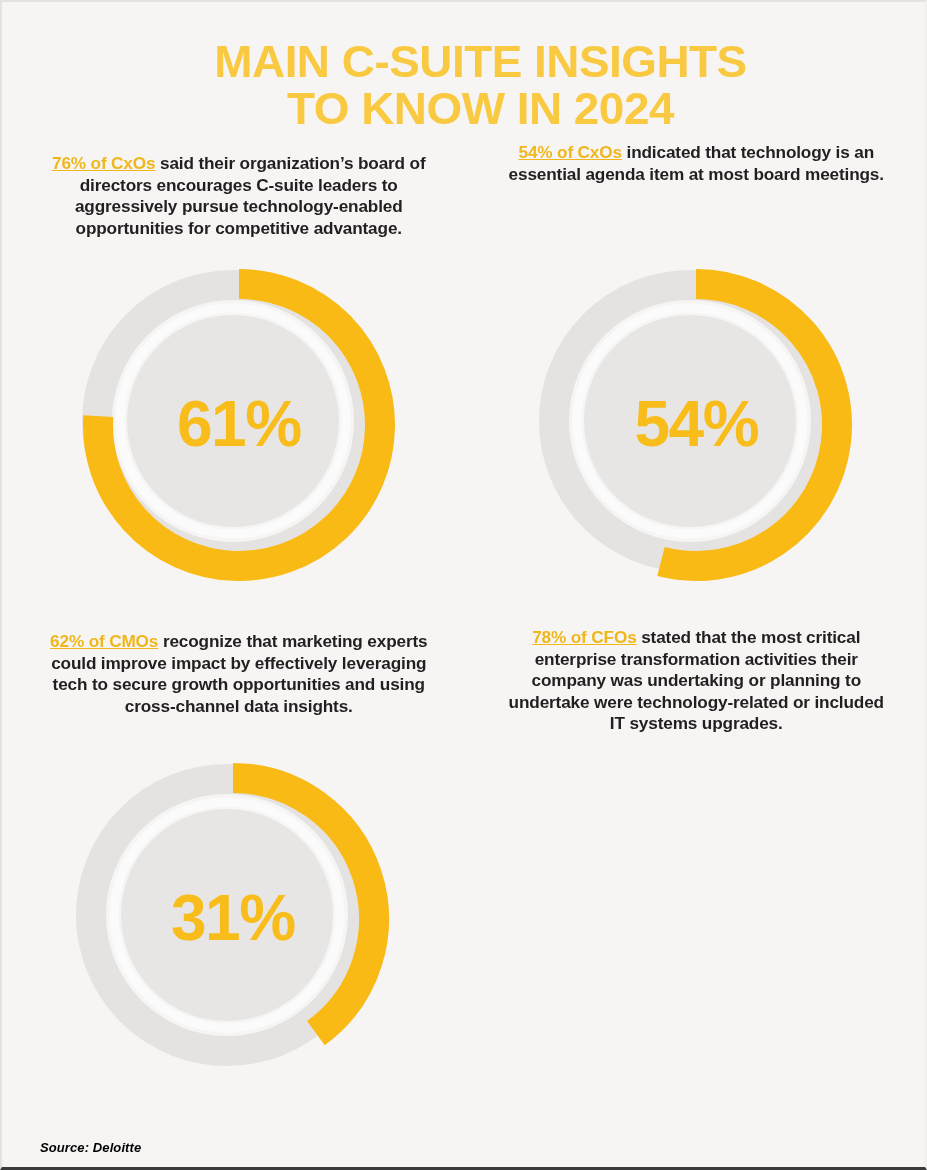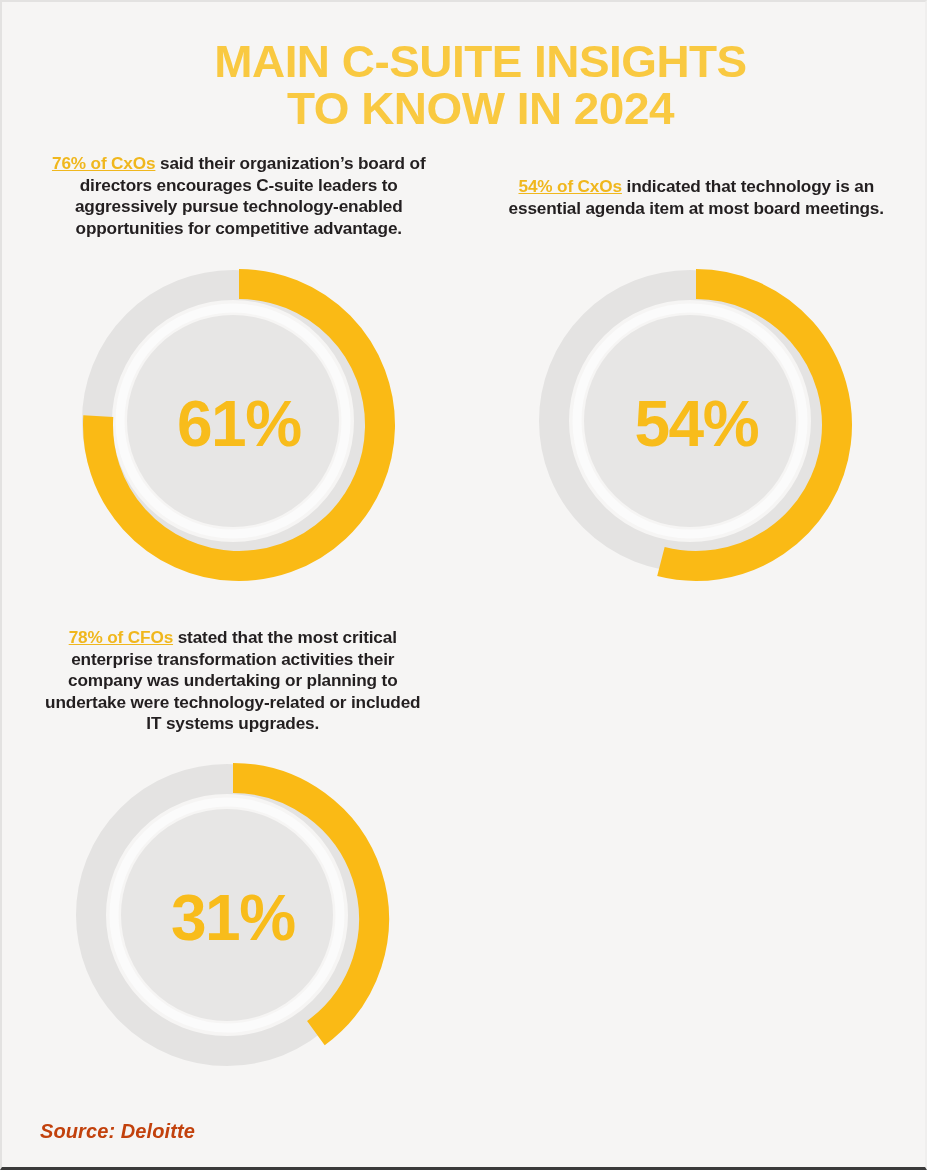--- a/index.html
+++ b/index.html
@@ -77,21 +77,21 @@
     font-weight: 600;
     color: #231f20;
     letter-spacing: -0.15px;
   }
   .caption .hl {
     color: #f0b71d;
     font-weight: bold;
     text-decoration: underline;
   }
   .cap-top-1 { margin-top: 11px; }
-  .cap-top-2 { margin-top: 34px; }
+  .cap-top-2 { }
   .cap-top-3 { margin-top: 4px; }
   .cap-top-4 { margin-top: 0px; }
 
   
   .donut-wrap {
     position: relative;
     width: 340px;
     height: 340px;
   }
   .donut {
@@ -116,26 +116,26 @@
 
   .donut-row-1 { margin-top: 16px; }
   .donut-row-2 { margin-top: 14px; }
 
   .spacer-row { height: 32px; }
 
   
   .source {
     position: absolute;
     left: 38px;
-    bottom: 24px;
+    bottom: 12px;
     font-family: "Liberation Sans", sans-serif;
     font-style: italic;
     font-weight: bold;
-    font-size: 20px;
-    color: #c2410c;
+    font-size: 13px;
+    color: #000000;
     letter-spacing: 0.1px;
   }
 </style>
 </head>
 <body>
 
 <div id="poster">
 
   <div class="title-block">
     <span class="title-line">MAIN C-SUITE INSIGHTS</span>
@@ -182,20 +182,25 @@
               </svg>
             </div>
           <div class="donut-label">54%</div>
         </div>
       </div>
     </div>
 
     <div class="spacer-row"></div>
 
     <div class="row">
+      <div class="cell left">
+        <div class="caption cap-top-3">
+          <span class="hl">62% of CMOs</span><span> recognize that marketing experts could improve impact by effectively leveraging tech to secure growth opportunities and using cross-channel data insights.</span>
+        </div>
+      </div>
       <div class="cell right">
         <div class="caption cap-top-4">
           <span class="hl">78% of CFOs</span><span> stated that the most critical enterprise transformation activities their company was undertaking or planning to undertake were technology-related or included IT systems upgrades.</span>
         </div>
       </div>
     </div>
 
     <div class="row donut-row-2">
       <div class="cell right">
         <div class="donut-wrap">

